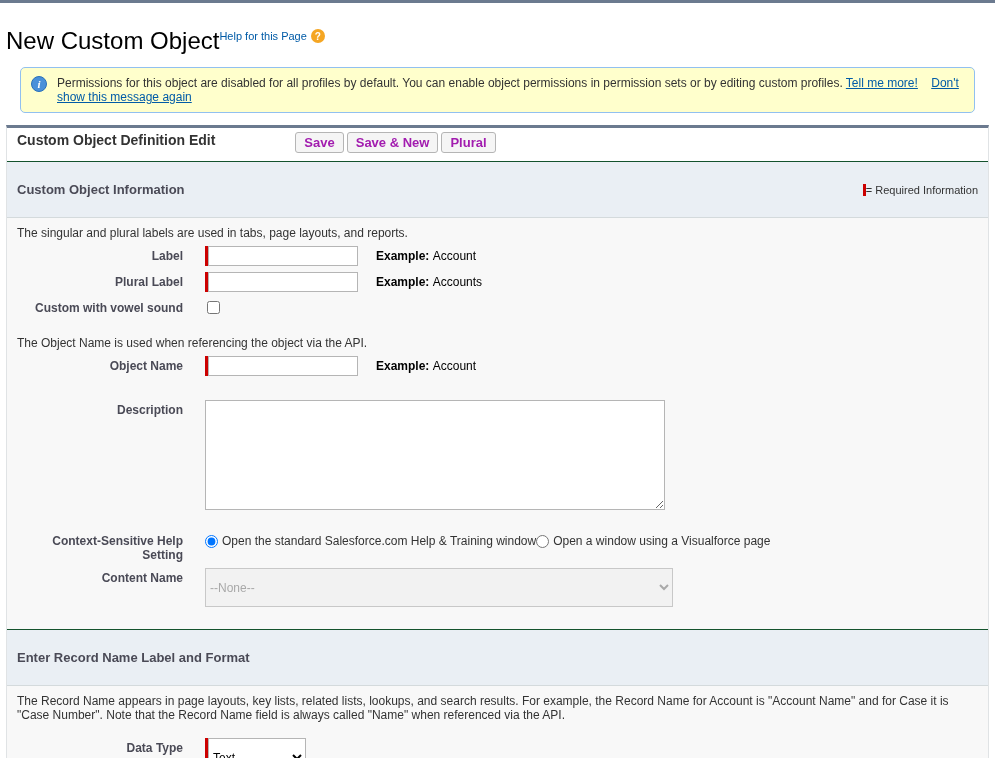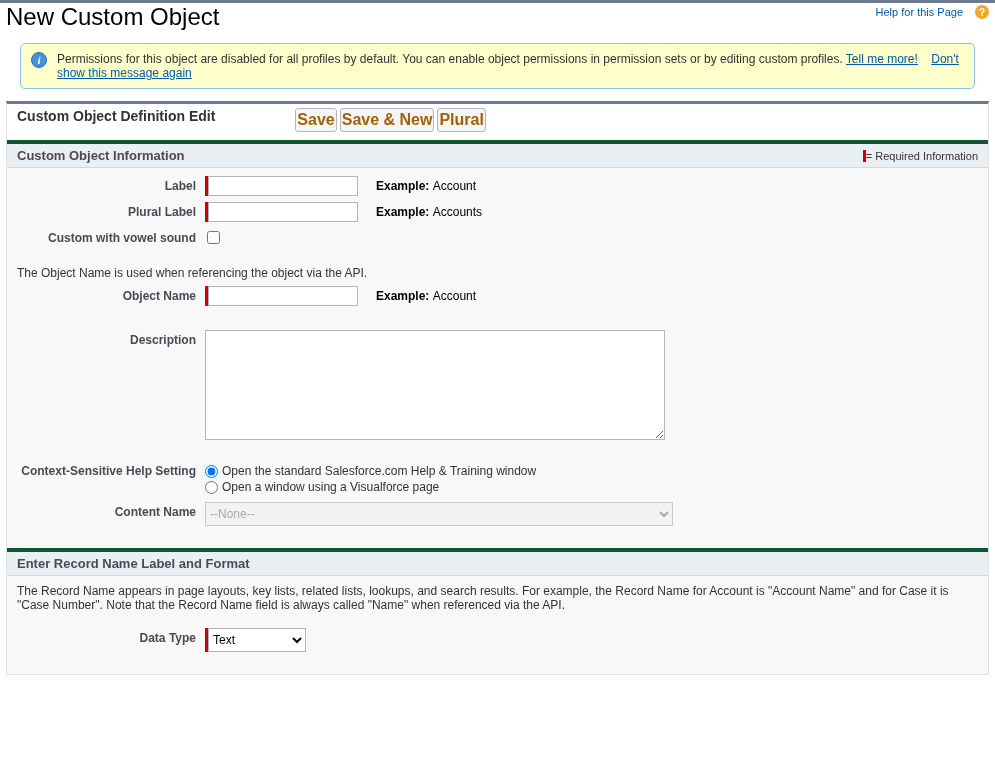--- a/index.html
+++ b/index.html
@@ -6,34 +6,33 @@
     body {
       margin: 0;
       font-family: Arial, Helvetica, sans-serif;
       font-size: 12px;
       color: #333;
       background: #fff;
     }
     .top-border { height: 3px; background: #6b7a8f; }
     .page-header {
       display: flex;
-      justify-content: space-between;
       align-items: flex-start;
-      padding: 0 6px 12px 6px;
+      padding: 24px 6px 12px 6px;
     }
     .page-title {
       font-size: 24px;
       font-weight: normal;
       color: #000;
       margin: 0;
     }
     .help-link {
       display: flex;
       align-items: center;
-      gap: 12px;
+      gap: 4px;
       margin-top: 2px;
     }
     .help-link a { color: #015ba7; font-size: 11px; text-decoration: none; }
     .help-icon {
       width: 14px; height: 14px; border-radius: 50%;
       background: #f5a623; display: inline-flex; align-items: center; justify-content: center;
       color: #fff; font-size: 10px; font-weight: bold;
     }
     .notice-box {
       margin: 0 20px 12px 20px;
@@ -70,64 +69,64 @@
       font-size: 14px;
       font-weight: bold;
       color: #333;
       flex: 0 0 auto;
       padding-right: 80px;
     }
     .btn {
       background: #f5f5f5;
       border: 1px solid #b5b5b5;
       border-radius: 3px;
-      padding: 2px 1px;
-      font-size: 16px;
+      padding: 2px 8px;
+      font-size: 13px;
       font-weight: bold;
-      color: #a16207;
+      color: #a21caf;
       cursor: pointer;
       margin-right: 3px;
     }
     .section-header {
       background: #eaeff4;
-      border-top: 4px solid #14532d;
+      border-top: 1px solid #14532d;
       border-bottom: 1px solid #d4dadc;
-      padding: 4px 10px;
+      padding: 20px 10px;
       display: flex;
       justify-content: space-between;
       align-items: center;
     }
     .section-title { font-size: 13px; font-weight: bold; color: #4a4a56; }
     .req-info { font-size: 11px; color: #333; display: flex; align-items: center; }
     .req-bar { display: inline-block; width: 3px; height: 12px; background: #c00; }
     .section-body { padding: 8px 10px 16px 10px; background: #f8f8f8; }
     .body-note { color: #333; margin: 0 0 6px 0; }
     .form-row { display: flex; align-items: flex-start; margin-bottom: 6px; }
     .form-label {
-      width: 188px; text-align: right; padding-right: 9px;
+      width: 188px; text-align: right; padding-right: 22px;
       font-size: 12px; font-weight: bold; color: #4a4a56; line-height: 20px;
     }
     .form-value { display: flex; align-items: center; gap: 18px; }
     .req-input-wrap { display: flex; align-items: stretch; }
     .req-mark { width: 3px; background: #c00; }
     input[type="text"] {
       border: 1px solid #b5b5b5; height: 20px; width: 150px; padding: 0 3px;
       font-size: 12px; font-family: Arial, Helvetica, sans-serif;
     }
     input[type="checkbox"] { margin: 3px 0 0 2px; }
     .example { font-size: 12px; color: #000; }
     .example b { font-weight: bold; }
     textarea {
       width: 460px; height: 110px; border: 1px solid #b5b5b5;
       font-size: 12px; font-family: Arial, Helvetica, sans-serif; resize: both;
     }
     .radio-row { display: flex; align-items: center; gap: 4px; margin-bottom: 2px; }
     .radio-row input[type="radio"] { margin: 0; }
     select {
-      border: 1px solid #b5b5b5; height: 24px; font-size: 12px;
+      border: 1px solid #b5b5b5; height: 39px; font-size: 12px;
       font-family: Arial, Helvetica, sans-serif; background: #fff;
     }
     .select-wide { width: 468px; color: #888; }
     .select-narrow { width: 98px; }
     .disabled-select { background: #f0f0f0; color: #888; }
   </style>
 </head>
 <body>
 
 <div class="top-border"></div>
@@ -158,20 +157,21 @@
   </div>
 
   <div class="section-header">
     <div class="section-title">Custom Object Information</div>
     <div class="req-info">
       <span class="req-bar"></span>
       <span>= Required Information</span>
     </div>
   </div>
   <div class="section-body">
+    <p class="body-note">The singular and plural labels are used in tabs, page layouts, and reports.</p>
 
     <div class="form-row">
       <div class="form-label">Label</div>
       <div class="form-value">
         <span class="req-input-wrap">
           <span class="req-mark"></span>
           <input type="text" style="">
         </span>
         <span class="example"><b>Example:  </b><span>Account</span></span>
       </div>
@@ -210,21 +210,21 @@
 
     <div class="form-row" style="margin-top:24px;">
       <div class="form-label">Description</div>
       <div class="form-value">
         <textarea style=""></textarea>
       </div>
     </div>
 
     <div class="form-row" style="margin-top:24px;">
       <div class="form-label" style="line-height:14px;">Context-Sensitive Help Setting</div>
-      <div class="form-value" style="flex-direction:column; align-items:flex-start; gap:0;">
+      <div class="form-value" style="flex-direction:row; align-items:flex-end; gap:0;">
         <label class="radio-row">
           <input type="radio" name="helpsetting" checked="" style="">
           <span>Open the standard Salesforce.com Help &amp; Training window</span>
         </label>
         <label class="radio-row">
           <input type="radio" name="helpsetting" style="">
           <span>Open a window using a Visualforce page</span>
         </label>
       </div>
     </div>

